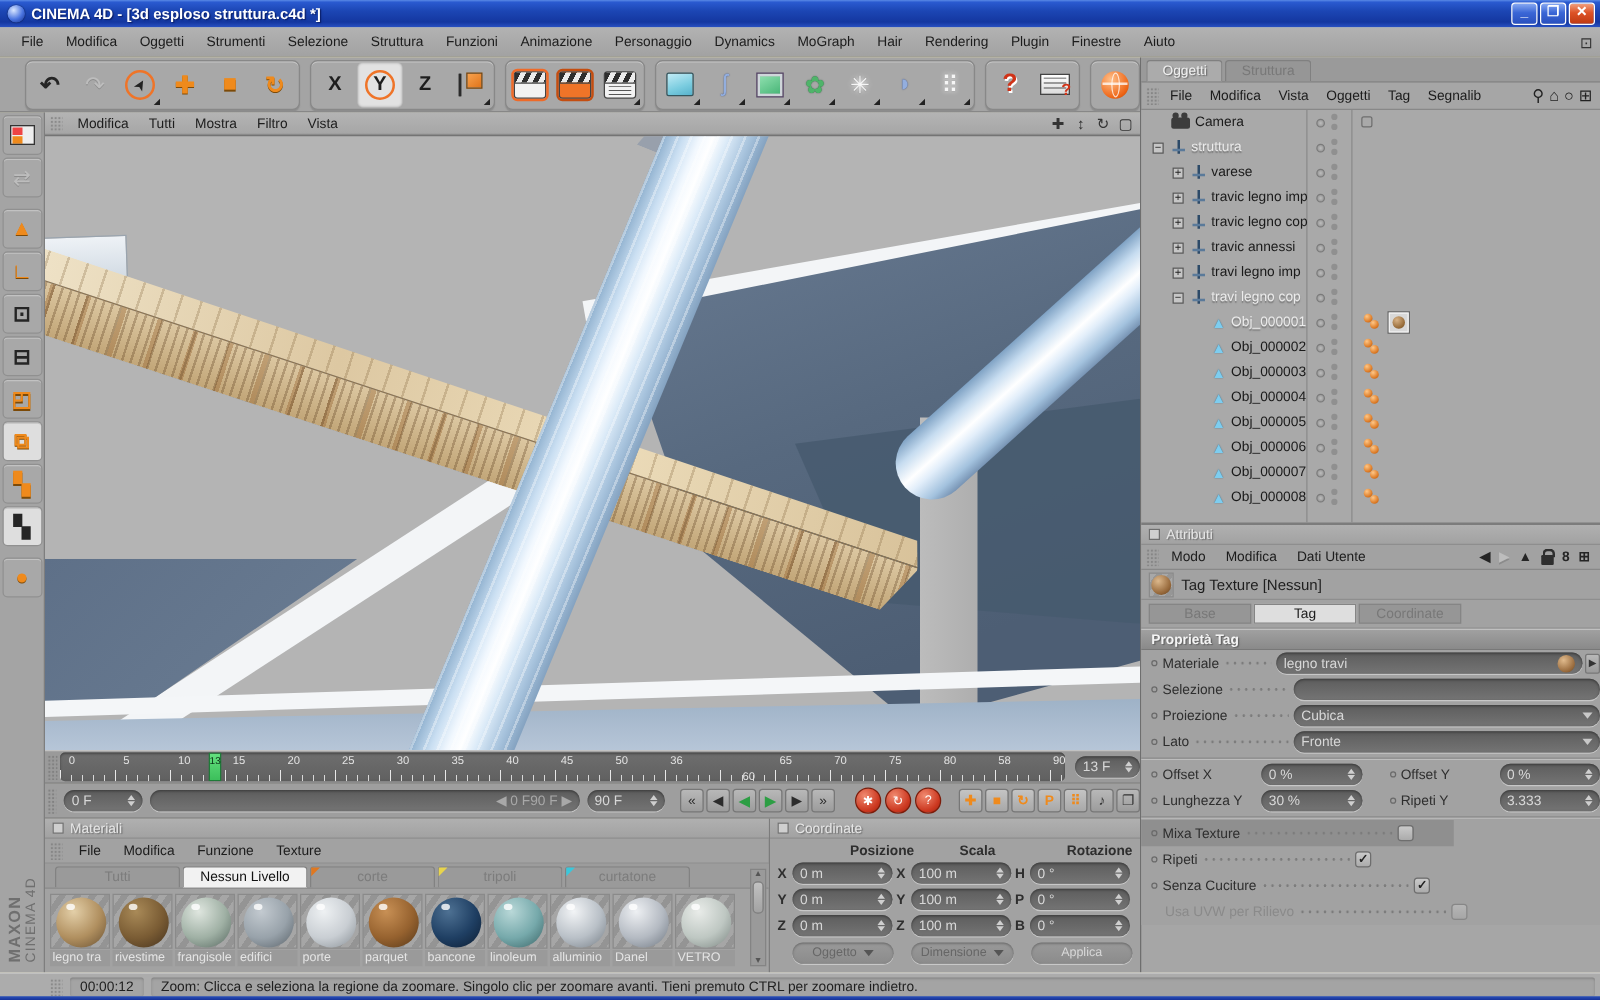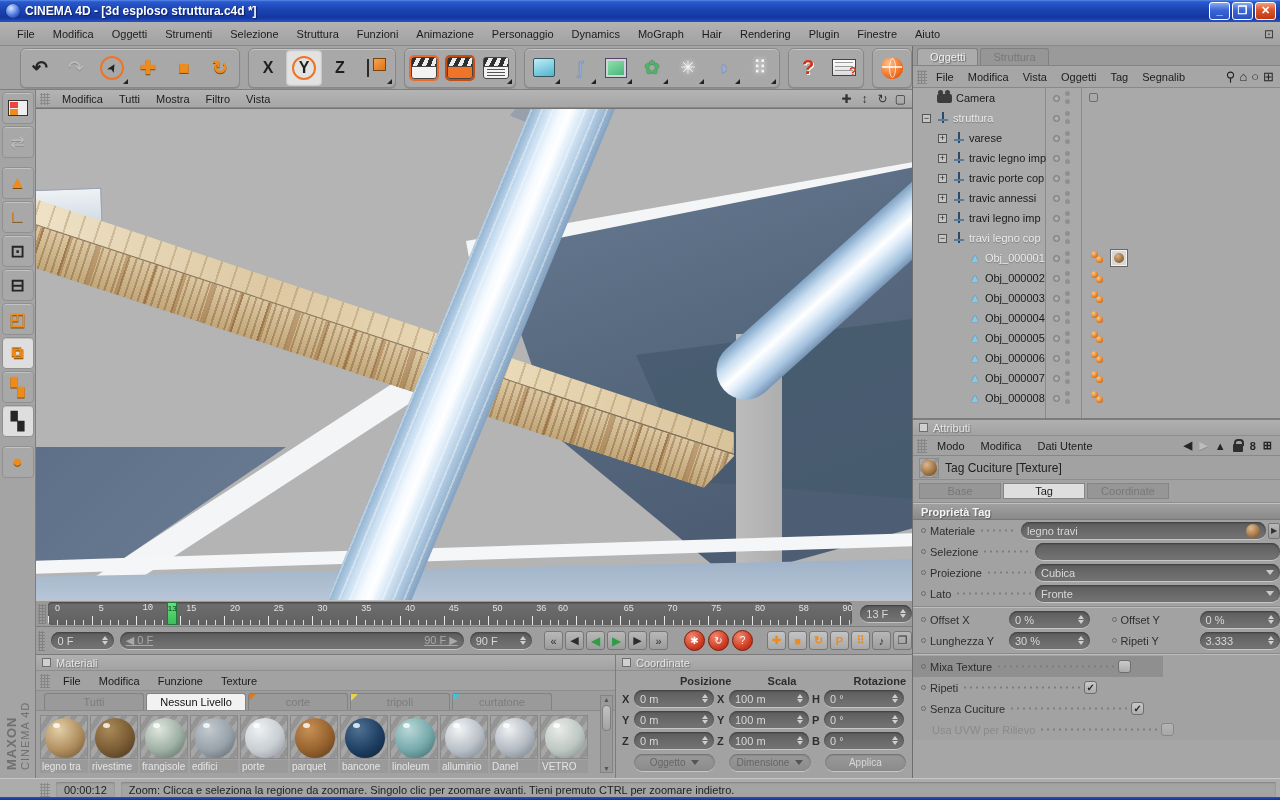--- a/index.html
+++ b/index.html
@@ -129,21 +129,21 @@
 
   
   #transport{position:absolute;left:36px;top:627px;width:876px;height:28px;background:#9e9e9e;border-bottom:1px solid #7a7a7a;display:flex;align-items:center;gap:6px;}
   #transport .grip{width:8px;height:20px;margin-left:2px;background:radial-gradient(#818181 1px,transparent 1.2px) 0 0/3px 3px;}
   .pill{height:17px;background:linear-gradient(#5d5d5d,#747474);border-radius:9px;color:#d8d8d8;display:flex;align-items:center;
      padding:0 6px;font-size:11px;box-shadow:inset 0 1px 2px #3c3c3c,0 1px 0 rgba(255,255,255,.4);}
   .spin{margin-left:auto;display:flex;flex-direction:column;gap:1px;padding-left:4px;}
   .spin i{display:block;border:3px solid transparent;}
   .spin i.up{border-bottom:4px solid #cfcfcf;border-top:none;}
   .spin i.dn{border-top:4px solid #cfcfcf;border-bottom:none;}
-  #range{width:368px;justify-content:space-between;color:#a8a8a8;text-decoration:underline;}
+  #range{width:368px;justify-content:flex-end;color:#a8a8a8;}
   .tpbtn{width:19px;height:19px;display:flex;align-items:center;justify-content:center;font-size:11px;color:#2c2c2c;
      background:linear-gradient(#b8b8b8,#9c9c9c);border:1px solid #777;border-radius:3px;}
   .tpbtn.green{color:#2d9e44;font-size:12px;}
   .tpbtn.redbtn{width:21px;height:21px;border-radius:50%;background:radial-gradient(circle at 35% 30%,#f08a70,#cc3820 65%,#9c2410);color:#fff;font-size:10px;border:1px solid #7c1c0a;}
   .tpbtn.keytog{color:#ef8a1c;font-weight:bold;background:linear-gradient(#c4c4c4,#a8a8a8);}
   .tpbtn.dkk{color:#333;}
 
   
   #materials{position:absolute;left:36px;top:655px;width:580px;height:123px;background:#a2a2a2;border-right:1px solid #7c7c7c;}
   .ptitle{height:16px;display:flex;align-items:center;gap:5px;padding-left:6px;background:linear-gradient(#b0b0b0,#a2a2a2);border-bottom:1px solid #8e8e8e;color:#e6e6e6;text-shadow:1px 1px 1px #6e6e6e;}
@@ -403,31 +403,31 @@
   </div>
 
   <div id="ruler">
     <span class="grip"></span>
     <div id="ruler-body">
       <div id="ticks-minor"></div>
       <div id="ticks-major"></div>
       <div id="playhead" style="left: 118.75px;">13</div>
     <span class="rlabel" style="left: 7px;">0</span>
         <span class="rlabel" style="left: 50.75px;">5</span>
-        <span class="rlabel" style="left: 94.5px; font-family: Liberation Mono, monospace;">10</span>
+        <span class="rlabel" style="left: 94.5px;">10</span>
         <span class="rlabel" style="left: 138.25px;">15</span>
         <span class="rlabel" style="left: 182px;">20</span>
         <span class="rlabel" style="left: 225.75px;">25</span>
         <span class="rlabel" style="left: 269.5px;">30</span>
         <span class="rlabel" style="left: 313.25px;">35</span>
         <span class="rlabel" style="left: 357px;">40</span>
         <span class="rlabel" style="left: 400.75px;">45</span>
         <span class="rlabel" style="left: 444.5px;">50</span>
         <span class="rlabel" style="left: 488.25px;">36</span>
-        <span class="rlabel" style="left: 510px;">60</span>
+        <span class="rlabel" style="left: 546px; margin-top: 13px;">60</span>
         <span class="rlabel" style="left: 575.75px;">65</span>
         <span class="rlabel" style="left: 619.5px;">70</span>
         <span class="rlabel" style="left: 663.25px;">75</span>
         <span class="rlabel" style="left: 707px;">80</span>
         <span class="rlabel" style="left: 750.75px;">58</span>
         <span class="rlabel" style="left: 794.5px;">90</span>
       </div>
     <div class="pill" id="ruler-spin">
       <span>13 F</span>
       <span class="spin">
@@ -668,21 +668,21 @@
           <span class="xbox" style="left: 25px;">+</span>
           <span class="i-null" style="margin-left: 40px;"></span>
           <span class="lbl">travic legno imp</span>
           <span class="visdot" style="left: 140px;"></span>
           <span class="visdot2" style="left: 152px; top: 3px;"></span>
           <span class="visdot2" style="left: 152px; top: 11px;"></span>
         </div>
         <div class="trow">
           <span class="xbox" style="left: 25px;">+</span>
           <span class="i-null" style="margin-left: 40px;"></span>
-          <span class="lbl">travic porte cop</span>
+          <span class="lbl">travic legno cop</span>
           <span class="visdot" style="left: 140px;"></span>
           <span class="visdot2" style="left: 152px; top: 3px;"></span>
           <span class="visdot2" style="left: 152px; top: 11px;"></span>
         </div>
         <div class="trow">
           <span class="xbox" style="left: 25px;">+</span>
           <span class="i-null" style="margin-left: 40px;"></span>
           <span class="lbl">travic annessi</span>
           <span class="visdot" style="left: 140px;"></span>
           <span class="visdot2" style="left: 152px; top: 3px;"></span>
@@ -807,21 +807,21 @@
             <span class="g-dk">◀</span>
             <span class="g-dis">▶</span>
             <span class="g-dk">▲</span>
             <span class="i-lock"></span>
             <span class="g-dk">8</span>
             <span class="g-dk">⊞</span>
           </span>
       </div>
       <div id="attr-obj">
         <span class="obj-sph"></span>
-        <span class="olbl">Tag Cuciture [Texture]</span>
+        <span class="olbl">Tag Texture [Nessun]</span>
       </div>
       <div id="attr-tabs">
           <span class="atab">Base</span>
           <span class="atab active">Tag</span>
           <span class="atab">Coordinate</span>
         </div>
       <div id="prop-head">Proprietà Tag</div>
       <div id="attr-fields">
           <div class="arow">
             <span class="bullet"></span>

